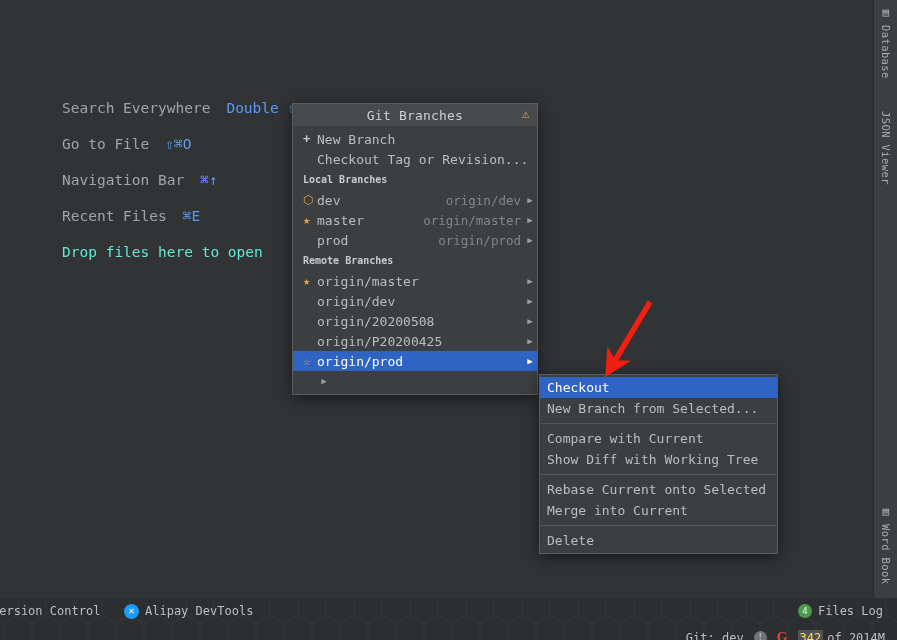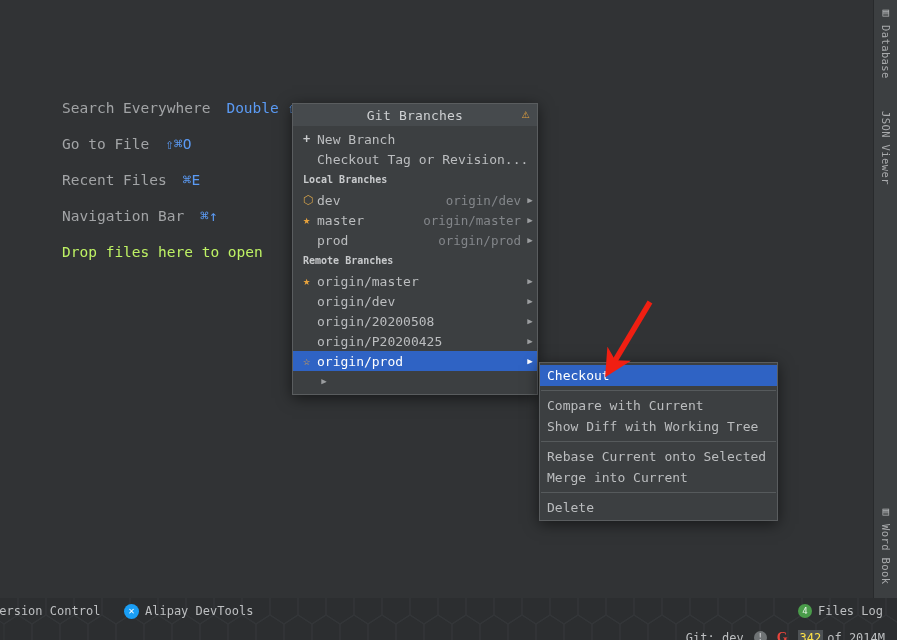--- a/index.html
+++ b/index.html
@@ -37,21 +37,21 @@
     color: #9a9c9e;
     white-space: nowrap;
   }
   .hint-row { display: block; height: 36px; }
   .hint-label { color: #a2a4a6; }
   .hint-key {
     color: #5b9bf5;
     margin-left: 16px;
     font-weight: 500;
   }
-  .hint-row.last .hint-label { color: #bef264; }
+  .hint-row.last .hint-label { color: #5eead4; }
 
   
   .right-stripe {
     position: absolute;
     right: 0; top: 0;
     width: 24px;
     height: 598px;
     background: #3c3f41;
     border-left: 1px solid #282a2c;
     box-sizing: border-box;
@@ -176,21 +176,21 @@
   }
   .star-filled { color: #e8a33d; }
   .star-hollow { color: #e8a33d; }
   .tag-icon { color: #d4a24a; }
   .plus-icon { color: #c9cbcd; font-weight: bold; }
 
   
   .submenu {
     position: absolute;
     left: 539px;
-    top: 362px;
+    top: 374px;
     width: 239px;
     background: #3c3f41;
     border: 1px solid #5a5d5f;
     box-shadow: 0 3px 14px rgba(0,0,0,.55);
     box-sizing: border-box;
     padding: 2px 0 2px 0;
     font-size: 13px;
   }
   .smi {
     height: 21px;
@@ -328,22 +328,22 @@
 </head>
 <body>
 
 <div id="app">
 
   <div class="editor-bg"></div>
 
   <div class="hints" id="hint-list">
       <div class="hint-row"><span class="hint-label">Search Everywhere</span><span class="hint-key">Double ⇧</span></div>
       <div class="hint-row"><span class="hint-label">Go to File</span><span class="hint-key">⇧⌘O</span></div>
+      <div class="hint-row"><span class="hint-label">Navigation Bar</span><span class="hint-key">⌘↑</span></div>
       <div class="hint-row"><span class="hint-label">Recent Files</span><span class="hint-key">⌘E</span></div>
-      <div class="hint-row"><span class="hint-label">Navigation Bar</span><span class="hint-key">⌘↑</span></div>
       <div class="hint-row last"><span class="hint-label">Drop files here to open</span></div>
     </div>
 
   <div class="right-stripe">
     <div class="stripe-btn bottom-anchor" id="stripe-database">
       <span class="vicon">▤</span>
       <span class="vtext">Database</span>
     </div>
     <div class="stripe-btn bottom-anchor" id="stripe-json">
       <span class="vtext">JSON Viewer</span>
@@ -415,20 +415,21 @@
         </div>
         <div class="mi">
           <span class="lead "></span>
           <span class="arrow">▶</span>
         </div>
       </div>
   </div>
 
   <div class="submenu" id="submenu">
       <div class="smi selected">Checkout</div>
+      <div class="smi">New Branch from Selected...</div>
       <div class="sep"></div>
       <div class="smi">Compare with Current</div>
       <div class="smi">Show Diff with Working Tree</div>
       <div class="sep"></div>
       <div class="smi">Rebase Current onto Selected</div>
       <div class="smi">Merge into Current</div>
       <div class="sep"></div>
       <div class="smi">Delete</div>
     </div>
 

